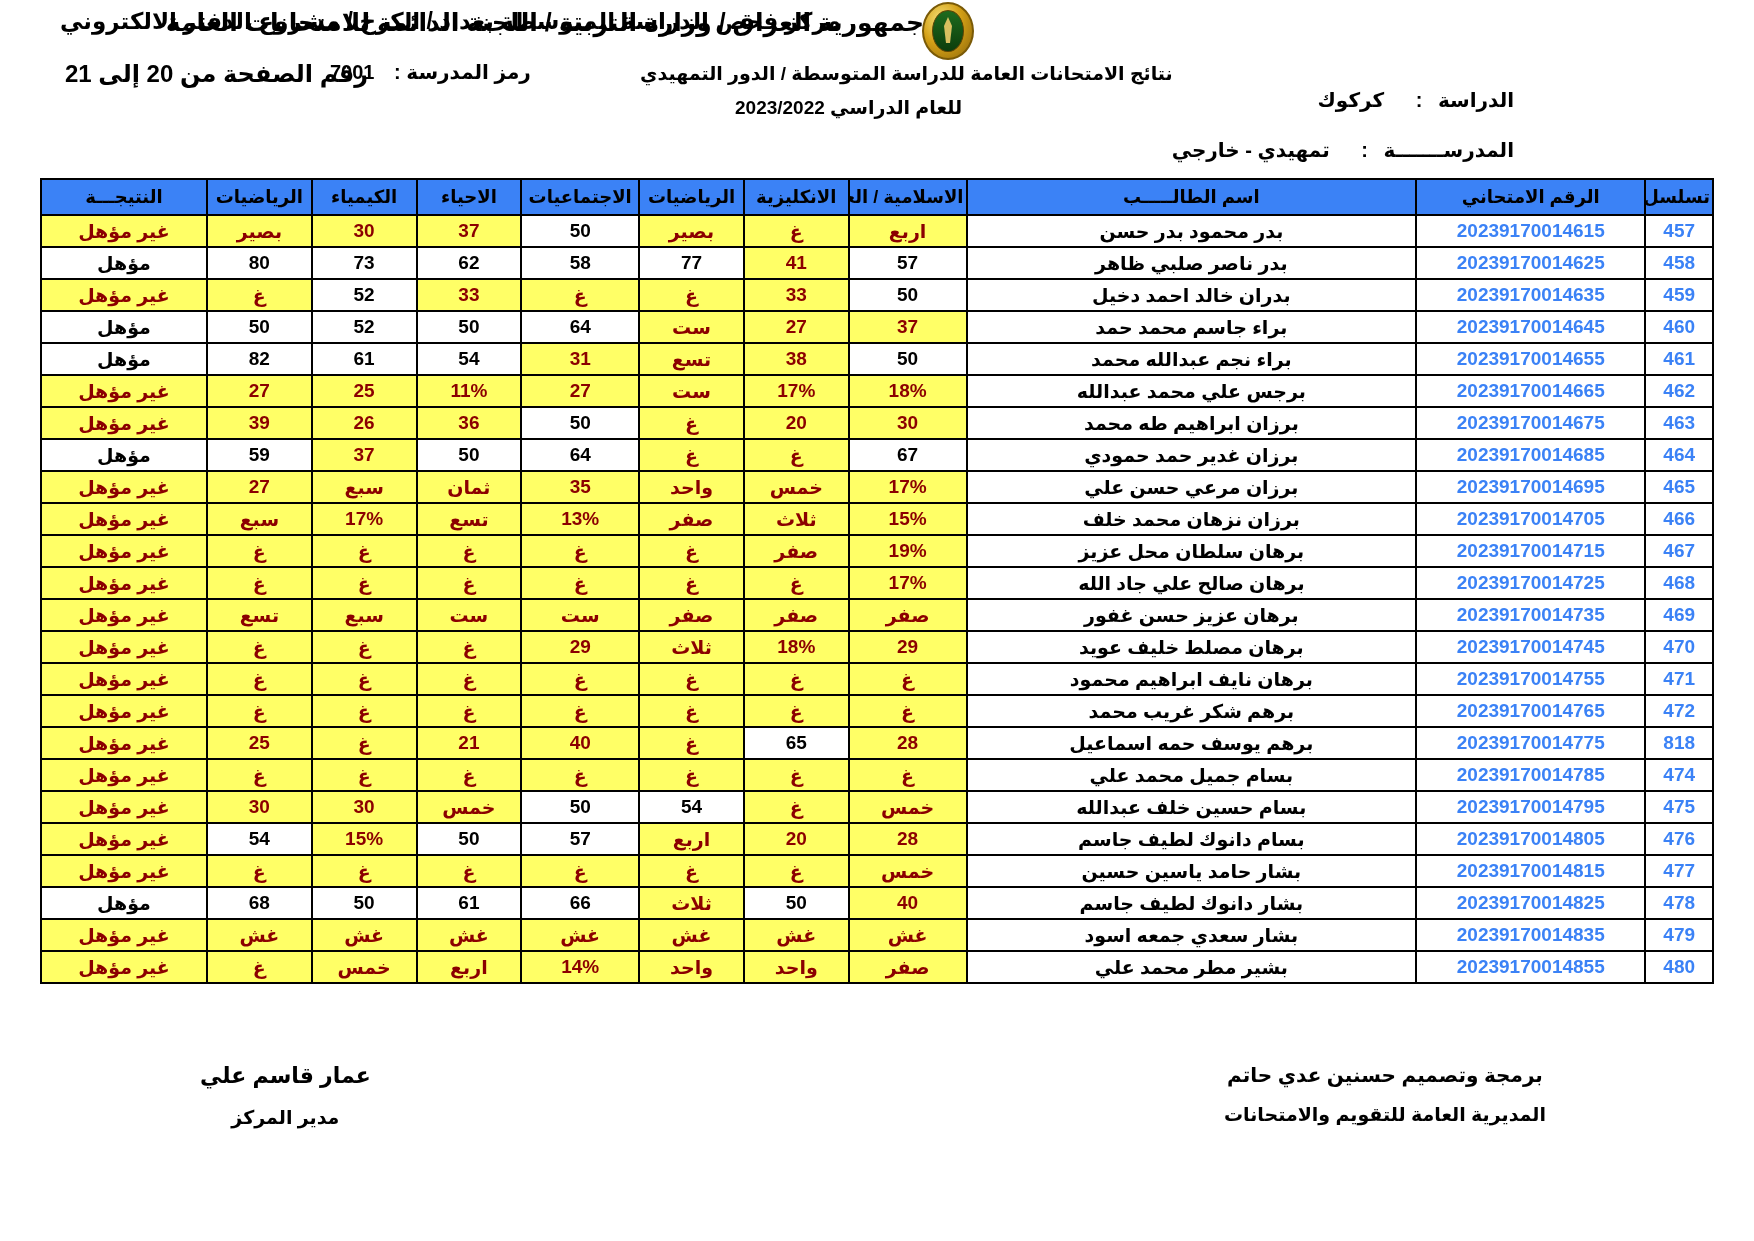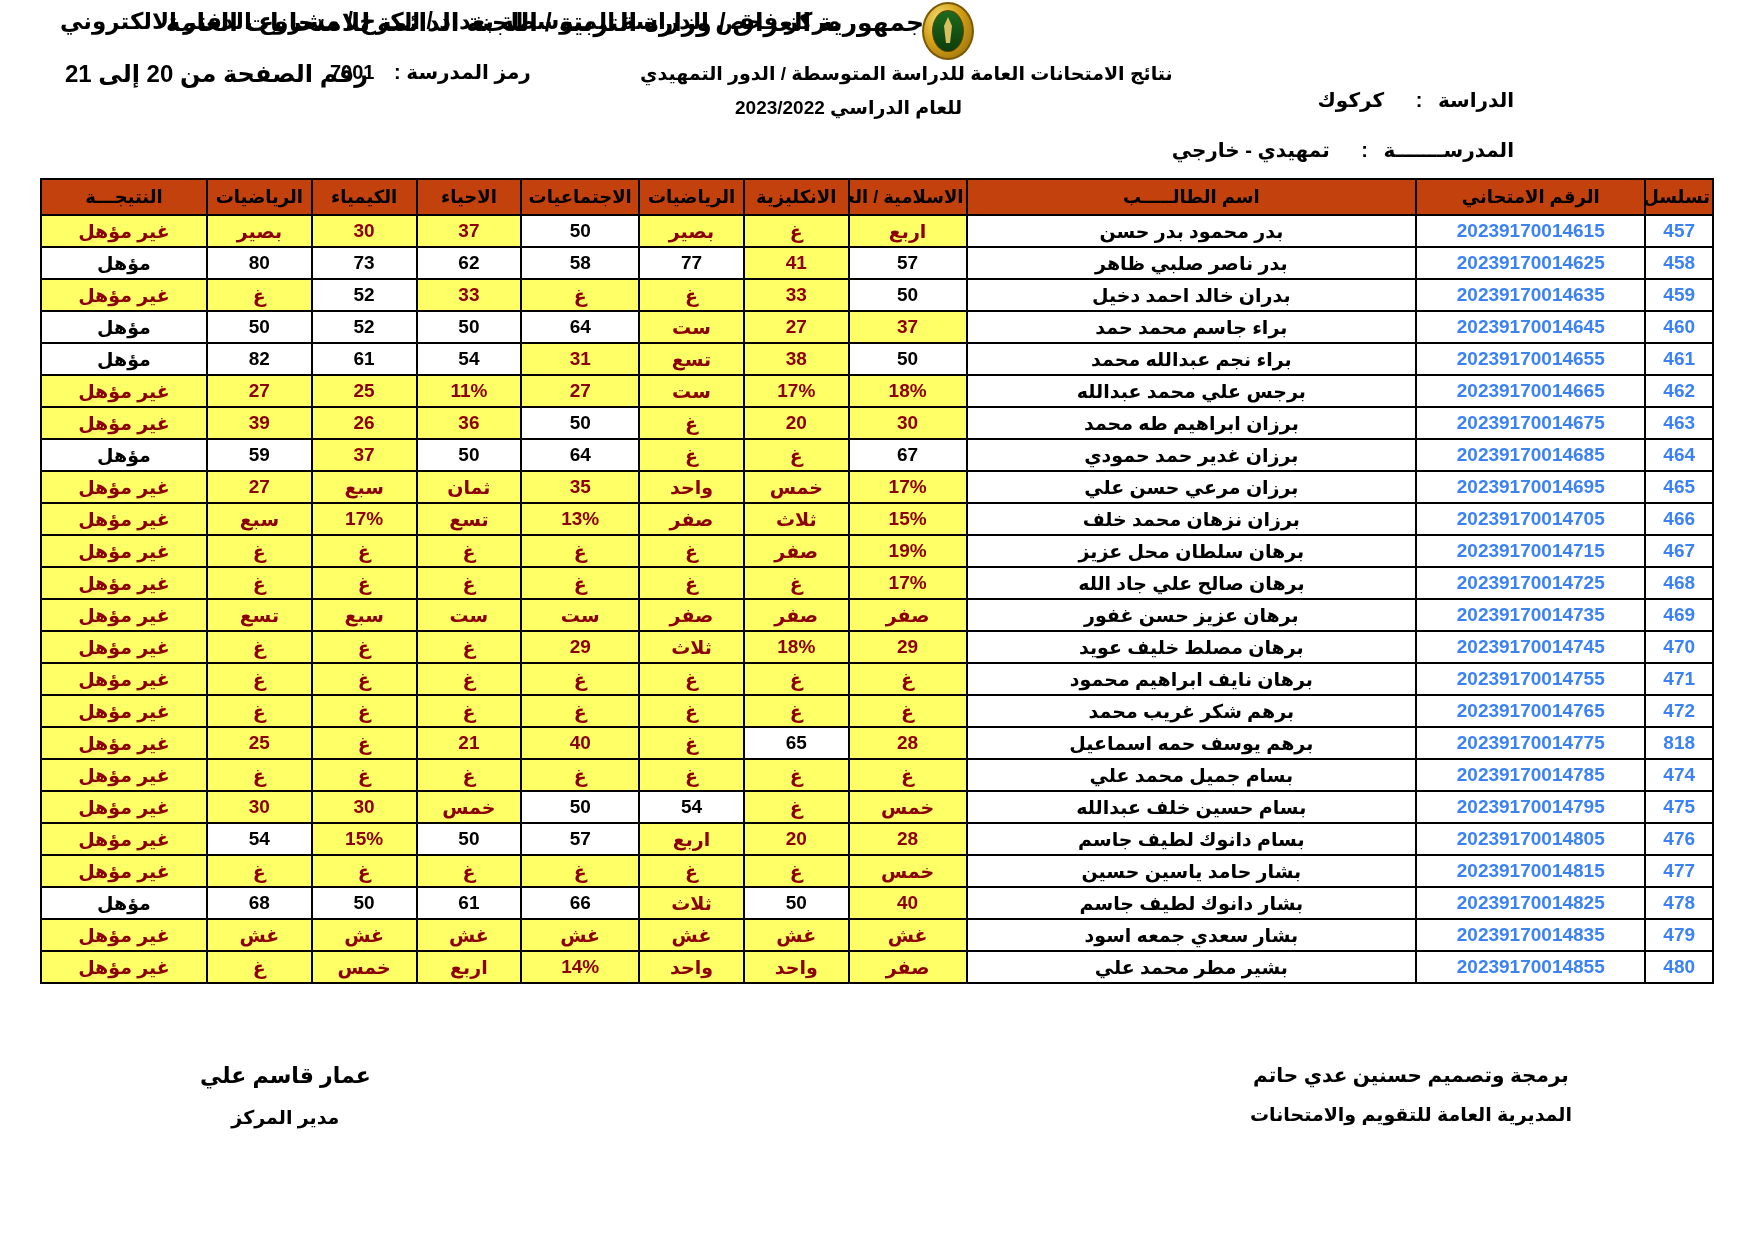--- a/index.html
+++ b/index.html
@@ -171,21 +171,21 @@
     vertical-align: middle;
     font-size: 19px;
     font-weight: bold;
     height: 30px;
     padding: 0 2px;
     overflow: hidden;
     white-space: nowrap;
   }
 
   table.results thead th {
-    background: #c2410c;
+    background: #3b82f6;
     color: #000000;
     font-size: 18px;
     height: 34px;
   }
 
   
   col.c-seq    { width: 62px;  }
   col.c-exam   { width: 210px; }
   col.c-name   { width: 412px; }
   col.c-subj   { width: 96px;  }
@@ -216,21 +216,21 @@
   
   .footer {
     position: absolute;
     left: 0;
     right: 0;
     top: 1055px;
     height: 150px;
   }
   .foot-right {
     position: absolute;
-    right: 182px;
+    right: 208px;
     top: 0;
     text-align: center;
     font-size: 20px;
     font-weight: bold;
     line-height: 40px;
   }
   .foot-left {
     position: absolute;
     left: 200px;
     top: 0;

